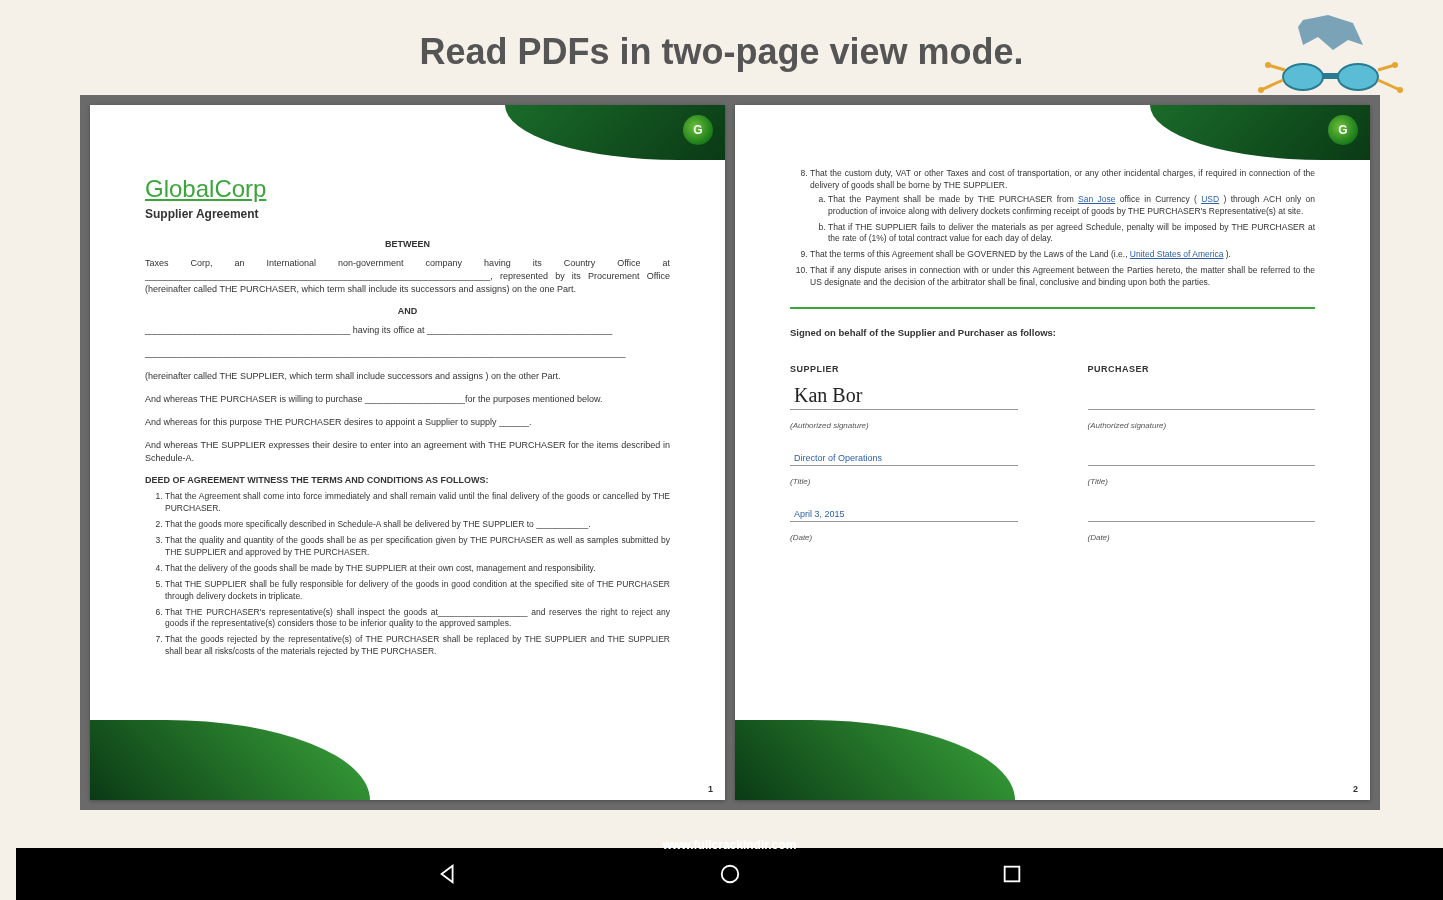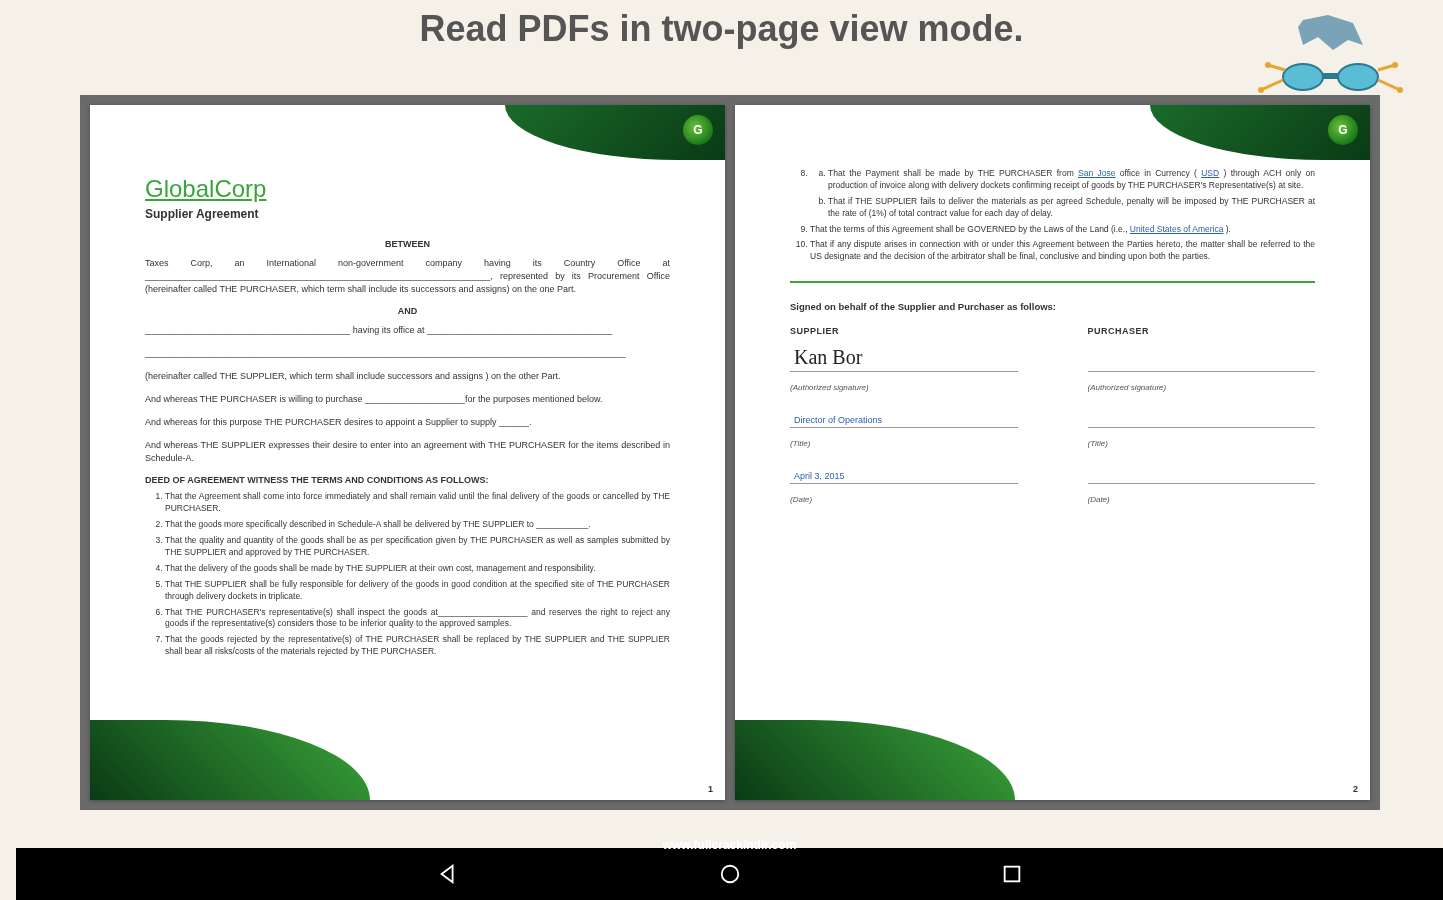--- a/index.html
+++ b/index.html
@@ -9,21 +9,21 @@
   width: 1443px;
   height: 900px;
   position: relative;
   overflow: hidden;
 }
 .headline {
   text-align: center;
   font-size: 36px;
   font-weight: 600;
   color: #555;
-  padding: 8px 0;
+  padding: 31px 0;
 }
 .viewer {
   position: absolute;
   left: 80px;
   top: 95px;
   width: 1300px;
   height: 715px;
   background: #6a6a6a;
   display: flex;
   gap: 10px;
@@ -68,21 +68,21 @@
 .corp-title { color:#3aa53a; font-size:24px; font-weight:300; margin-top:15px;text-decoration:underline; }
 .corp-sub { font-weight:bold; font-size:12px; margin-top:4px; margin-bottom:18px; }
 .para { font-size:9px; line-height:1.45; margin-bottom:10px; text-align:justify; }
 .center-bold { text-align:center; font-weight:bold; font-size:9px; margin:8px 0; }
 .section-bold { font-weight:bold; font-size:9px; margin-top:10px; margin-bottom:6px; }
 ol.terms { list-style:decimal; padding-left:20px; font-size:8.5px; line-height:1.4; text-align:justify; }
 ol.terms li { margin-bottom:4px; }
 ol.sub { list-style:lower-alpha; padding-left:18px; margin-top:2px; }
 .pagenum { position:absolute; bottom:6px; right:12px; font-size:9px; font-weight:bold; }
 .green-rule { height:2px; background:#3aa53a; margin:18px 0; }
-.sign-title { font-weight:bold; font-size:9.5px; margin-bottom:14px; }
+.sign-title { font-weight:bold; font-size:9.5px; margin-bottom:26px; }
 .sign-cols { display:flex; gap:70px; }
 .sign-col { flex:1; }
 .sign-head { font-weight:bold; font-size:9px; margin-bottom:16px; letter-spacing:.5px; }
 .sig-line { border-bottom:1px solid #999; height:20px; margin-bottom:2px; position:relative; }
 .sig-line .filled { position:absolute; bottom:2px; left:4px; }
 .sig-label { font-size:8px; font-style:italic; color:#555; margin-bottom:16px;margin-top:11px; }
 .handwrite { font-family:'Brush Script MT',cursive; font-size:20px; color:#222; }
 .blue { color:#2a5faa; }
 .nav-bar {
   position:absolute; left:16px; right:0; bottom:0; height:52px;
@@ -136,20 +136,21 @@
     <div class="pagenum">1</div>
   </div>
 
   <div class="page">
     <div class="swoosh-top"></div>
     <div class="logo">G</div>
     <div class="swoosh-bottom"></div>
     <div class="page-inner">
       <ol class="terms" start="8" style="margin-top:8px;">
         <li>
+          <span>That the custom duty, VAT or other Taxes and cost of transportation, or any other incidental charges, if required in connection of the delivery of goods shall be borne by THE SUPPLIER.</span>
           <ol class="sub">
             <li>
               <span>That the Payment shall be made by THE PURCHASER from </span><span class="blue" style="text-decoration:underline;">San Jose</span><span> office in Currency ( </span><span class="blue" style="text-decoration:underline;">USD</span><span> ) through ACH only on production of invoice along with delivery dockets confirming receipt of goods by THE PURCHASER's Representative(s) at site.</span>
             </li>
             <li>That if THE SUPPLIER fails to deliver the materials as per agreed Schedule, penalty will be imposed by THE PURCHASER at the rate of (1%) of total contract value for each day of delay.</li>
           </ol>
         </li>
         <li>
           <span>That the terms of this Agreement shall be GOVERNED by the Laws of the Land (i.e., </span><span class="blue" style="text-decoration:underline;">United States of America</span><span> ).</span>
         </li>

